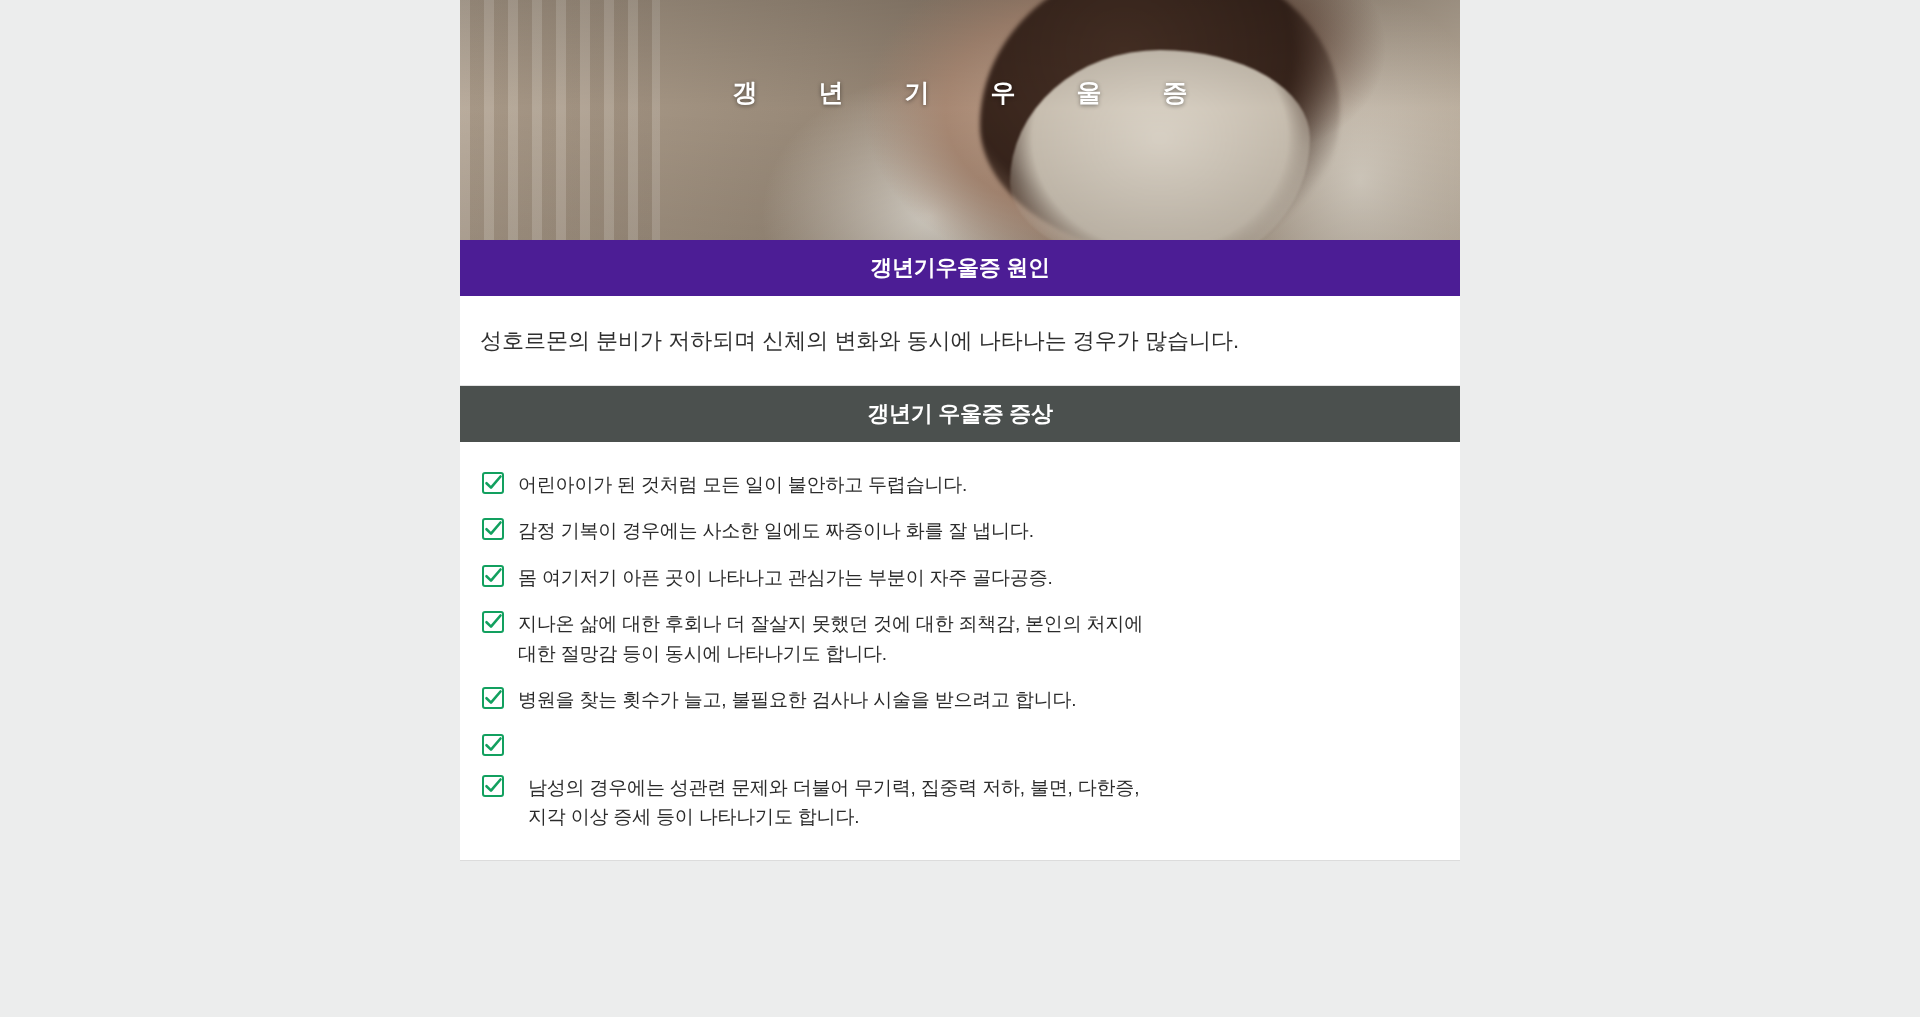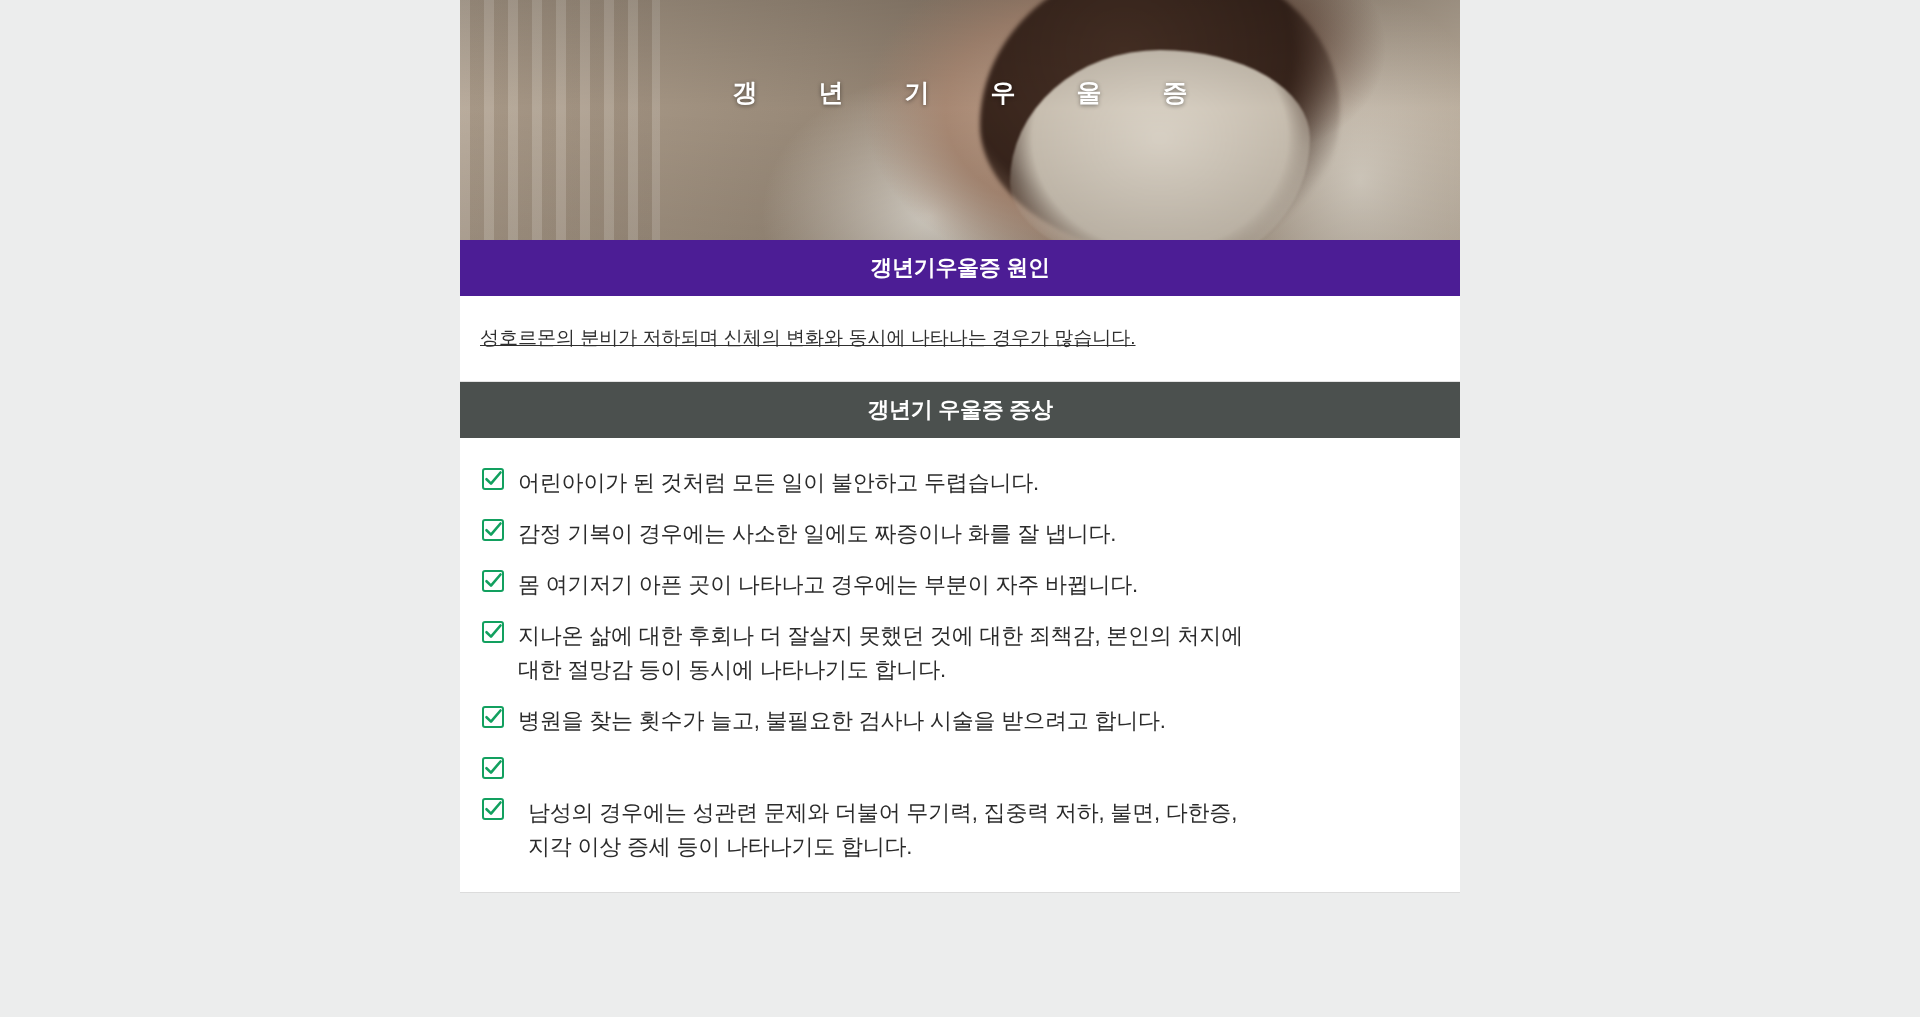--- a/index.html
+++ b/index.html
@@ -115,26 +115,25 @@
   }
   .bar-green { background: #4c1d95; }
   .bar-gray  { background: #4b504e; text-align: right; }
 
   
   .cause {
     padding: 28px 20px 28px 20px;
     border-bottom: 1px solid #e3e3e3;
   }
   .cause-text {
-    font-size: 19px;
+    font-size: 22px;
     color: #2f2f2f;
     line-height: 1.5;
     padding-left: 0px;
     text-align: left;
-    text-decoration: underline;
   }
 
   
   .symptoms {
     padding: 28px 22px 26px 22px;
     border-bottom: 1px solid #dcdcdc;
   }
   .symptom {
     display: flex;
     align-items: flex-start;
@@ -142,21 +141,21 @@
     margin-bottom: 17px;
   }
   .symptom:last-child { margin-bottom: 2px; gap: 24px; }
   .check {
     flex: 0 0 auto;
     width: 22px;
     height: 22px;
     margin-top: 2px;
   }
   .symptom-text {
-    font-size: 22px;
+    font-size: 19px;
     line-height: 1.55;
     color: #2b2b2b;
     letter-spacing: -0.2px;
     white-space: pre-line;
   }
 </style>
 </head>
 <body>
 
 <div class="page">
@@ -208,21 +207,21 @@
         <span class="symptom-text">감정 기복이 경우에는 사소한 일에도 짜증이나 화를 잘 냅니다.</span>
       </div>
 
       <div class="symptom">
         <span class="check">
           <svg width="22" height="22" viewBox="0 0 22 22" xmlns="http://www.w3.org/2000/svg">
             <rect x="1" y="1" width="20" height="20" rx="2" fill="#ffffff" stroke="#12a05f" stroke-width="2"></rect>
             <path d="M4.5 11.2 L9 15.6 L18.5 4.5" fill="none" stroke="#12a05f" stroke-width="2.6" stroke-linecap="round" stroke-linejoin="round"></path>
           </svg>
         </span>
-        <span class="symptom-text">몸 여기저기 아픈 곳이 나타나고 경우에는 부분이 자주 바뀝니다.</span>
+        <span class="symptom-text">몸 여기저기 아픈 곳이 나타나고 관심가는 부분이 자주 골다공증.</span>
       </div>
 
       <div class="symptom">
         <span class="check">
           <svg width="22" height="22" viewBox="0 0 22 22" xmlns="http://www.w3.org/2000/svg">
             <rect x="1" y="1" width="20" height="20" rx="2" fill="#ffffff" stroke="#12a05f" stroke-width="2"></rect>
             <path d="M4.5 11.2 L9 15.6 L18.5 4.5" fill="none" stroke="#12a05f" stroke-width="2.6" stroke-linecap="round" stroke-linejoin="round"></path>
           </svg>
         </span>
         <span class="symptom-text">지나온 삶에 대한 후회나 더 잘살지 못했던 것에 대한 죄책감, 본인의 처지에

